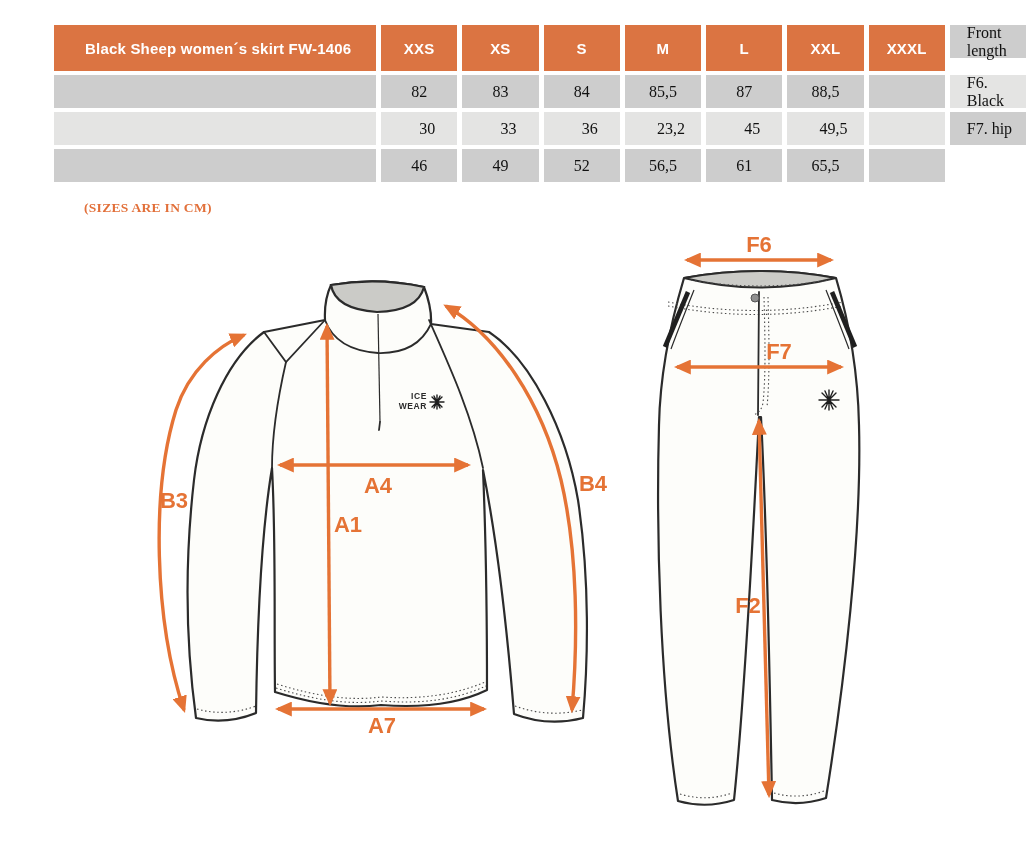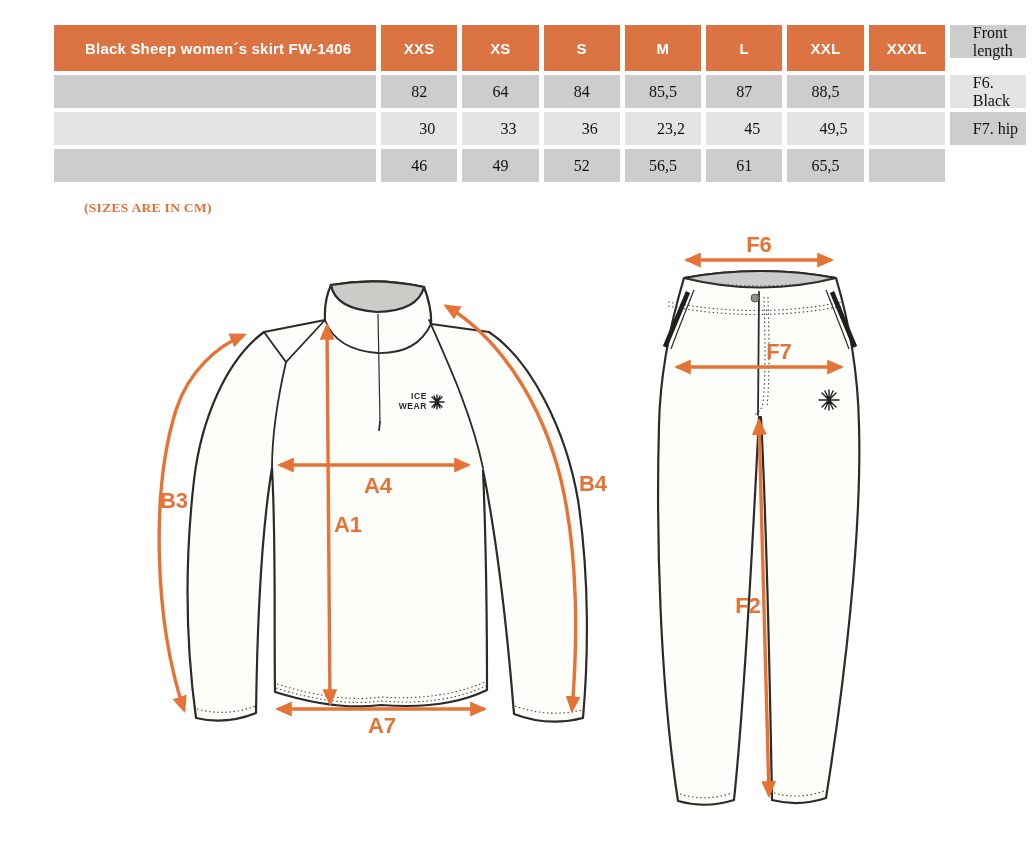--- a/index.html
+++ b/index.html
@@ -7,21 +7,21 @@
          font-family:"Liberation Sans",sans-serif;margin-left:16px;}
 
   
   .size-table{position:absolute;left:38px;top:25px;width:972px;display:grid;
               grid-template-columns:322px repeat(8,1fr);column-gap:5px;row-gap:4px;}
   .hcell{background:#DB7442;color:#ffffff;font-weight:bold;font-size:15px;height:46px;
          display:flex;align-items:center;justify-content:center;letter-spacing:.2px;}
   .hcell.title{justify-content:flex-start;padding-left:31px;}
   .dcell{height:33px;display:flex;align-items:center;justify-content:center;
          font-family:"Liberation Serif","DejaVu Serif",serif;font-size:16px;color:#111;}
-  .dcell.lbl{justify-content:flex-start;padding-left:23px;}
+  .dcell.lbl{justify-content:flex-start;padding-left:17px;}
   .rowA{background:#CDCDCD;}
   .rowB{background:#E4E4E3;padding-left:16px;}
 
   .cm-note{position:absolute;left:68px;top:200px;color:#E2703A;font-size:13.5px;
            font-weight:bold;letter-spacing:.3px;font-family:Liberation Serif, serif;}
 
   
   .diagram{position:absolute;}
   #shirt-svg{left:130px;top:240px;}
   #pants-svg{left:620px;top:235px;}
@@ -48,21 +48,21 @@
     <div class="hcell">XS</div>
     <div class="hcell">S</div>
     <div class="hcell">M</div>
     <div class="hcell">L</div>
     <div class="hcell">XXL</div>
     <div class="hcell">XXXL</div>
 
     <div class="dcell lbl rowA">Front length</div>
     <div class="dcell rowA"></div>
     <div class="dcell rowA">82</div>
-    <div class="dcell rowA">64</div>
+    <div class="dcell rowA">83</div>
     <div class="dcell rowA">84</div>
     <div class="dcell rowA">85,5</div>
     <div class="dcell rowA">87</div>
     <div class="dcell rowA">88,5</div>
     <div class="dcell rowA"></div>
 
     <div class="dcell lbl rowB">F6. Black</div>
     <div class="dcell rowB"></div>
     <div class="dcell rowB">30</div>
     <div class="dcell rowB">33</div>

